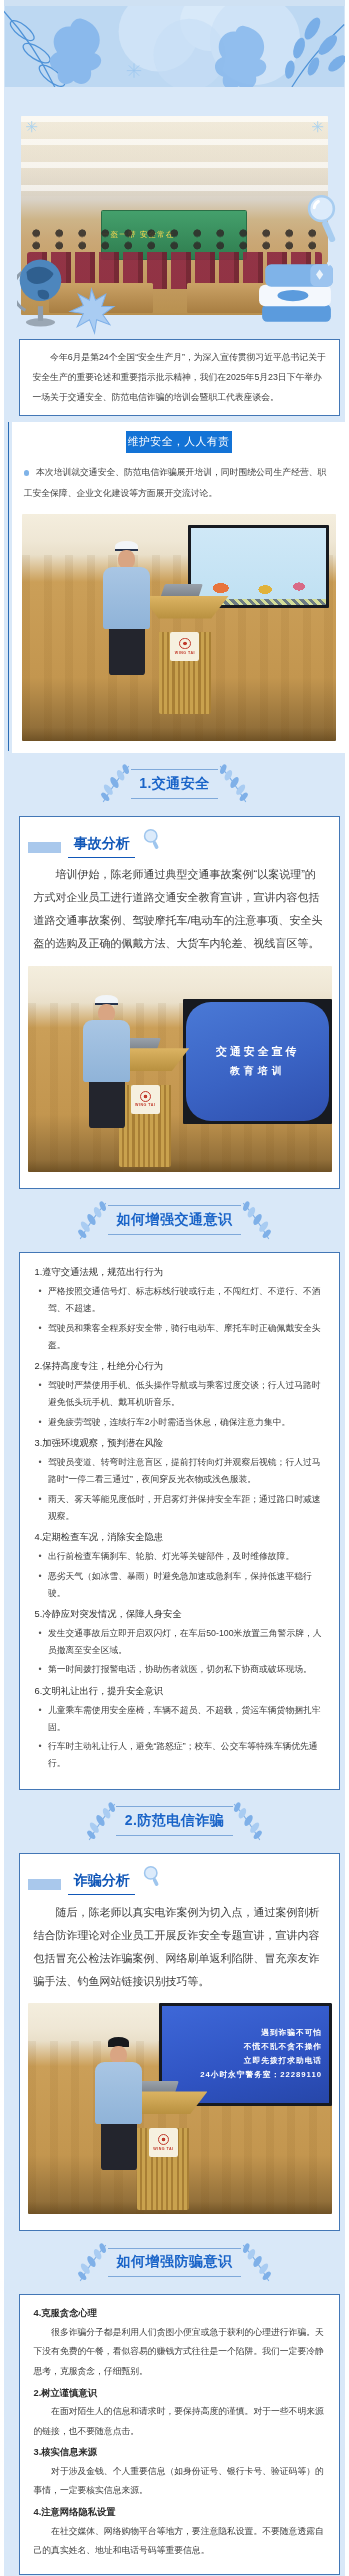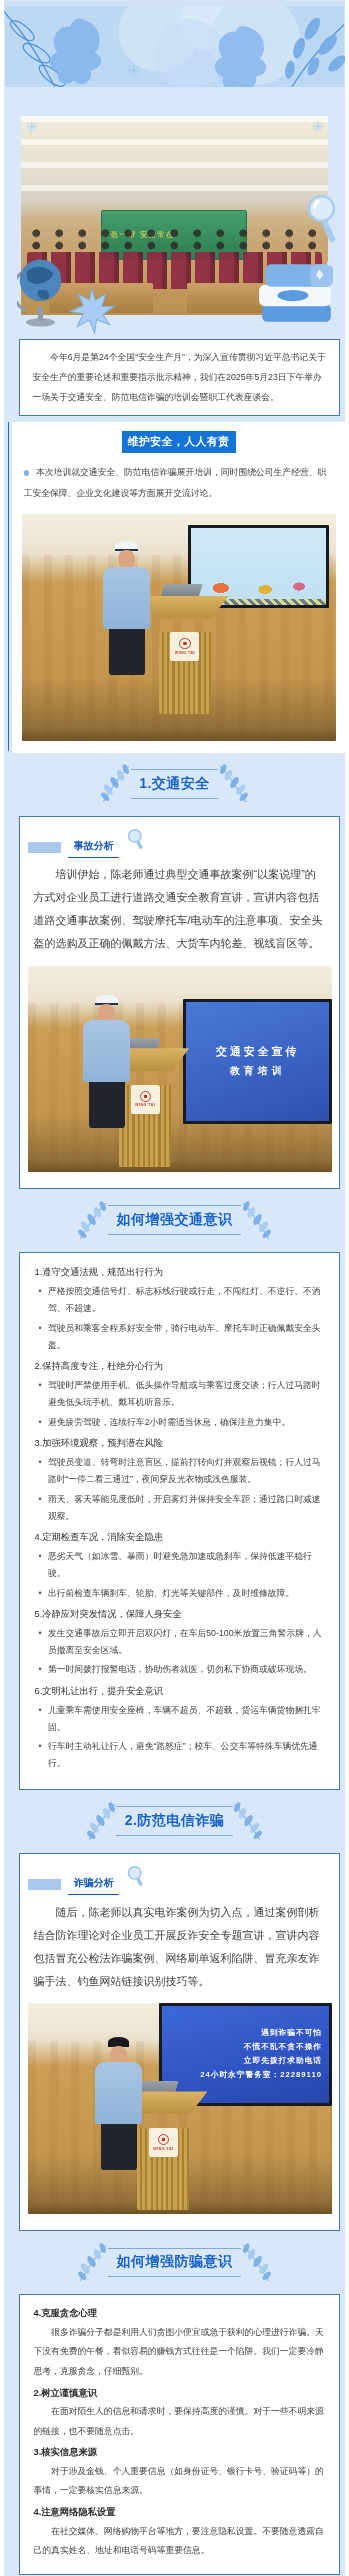--- a/index.html
+++ b/index.html
@@ -36,21 +36,21 @@
   .slide-cartoon{width:100%;height:100%;background:
     radial-gradient(13.4px 8.2px at 22% 78%,#e8743c 60%,rgba(0,0,0,0) 61%),
     radial-gradient(11.3px 7.2px at 55% 80%,#e0b23a 60%,rgba(0,0,0,0) 61%),
     radial-gradient(10.3px 6.7px at 80% 76%,#d86a86 60%,rgba(0,0,0,0) 61%),
     repeating-linear-gradient(45deg,rgba(40,40,40,.55) 0 3.1px,rgba(230,220,80,.55) 3.1px 6.2px) ,
     linear-gradient(#cfe8f7,#bfe0f2);
     background-size:auto,auto,auto,100% 6.2px,100% 100%;
     background-position:0 0,0 0,0 0,bottom left,0 0;background-repeat:no-repeat;}
   .scr3{top:16%;right:0;width:47%;height:58%;}
   .slide-blue{width:100%;height:100%;background:linear-gradient(160deg,#4a79d6 0%,#3a63c4 55%,#2e4fae 100%);
-    display:flex;flex-direction:column;justify-content:center;align-items:center;color:#fff;}
+    display:flex;flex-direction:column;justify-content:center;align-items:center;color:#fff;border-radius:25px;}
   .slide-blue .l1{font-size:10.8px;font-weight:bold;letter-spacing:3.1px;}
   .slide-blue .l2{font-size:9.8px;font-weight:bold;letter-spacing:4.1px;margin-top:5.2px;}
   .scr4{top:0;right:0;width:55%;height:46%;}
   .slide-fraud{width:100%;height:100%;background:linear-gradient(165deg,#3e68d8 0%,#2f53c2 60%,#2646a8 100%);
     display:flex;flex-direction:column;justify-content:center;align-items:flex-end;padding-right:7.2px;box-sizing:border-box;color:#fff;}
   .slide-fraud span{display:block;font-size:7.7px;font-weight:bold;letter-spacing:1px;line-height:14px;}
   .podium{position:absolute;}
   .pod-top{width:88px;height:23px;background:linear-gradient(#dcb463,#b8903f);
     clip-path:polygon(0 0,100% 0,80% 100%,20% 100%);}
   .pod-col{width:52px;height:82px;margin:0 auto;border-radius:0 0 2.1px 2.1px;
@@ -68,32 +68,32 @@
   .o-head{width:17.5px;height:18.5px;background:#d9a583;border-radius:45%;margin:-1px auto 0;}
   .o-shirt{width:47px;height:62px;background:linear-gradient(#a9c6e4,#8fb3d8);border-radius:9.3px 9.3px 3.1px 3.1px;margin:-2.1px auto 0;}
   .o-pants{width:36px;height:46px;background:#23252d;margin:0 auto;border-radius:0 0 3.1px 3.1px;}
   
   .card{margin:0 4.6px 0 15px;background:#fff;border:0.5px solid #4377b6;}
   .intro-card{margin-top:24px;padding:8.2px 12.4px;}
   .intro-card p{margin:0;font-size:8.8px;line-height:19.6px;text-indent:2em;}
   .card2-wrap{position:relative;margin-top:5.2px;}
   .v-accent{position:absolute;left:3.6px;top:0;bottom:2.1px;width:1px;background:#2a6cb5;}
   .card2{margin-left:8.2px;background:#fff;padding:7.2px 9.3px 12.4px;}
-  .blue-banner{width:114px;margin:2.1px auto 0;background:#1373d6;color:#fff;text-align:center;
-    font-size:10.8px;font-weight:bold;padding:4.1px 0;letter-spacing:0.5px;}
+  .blue-banner{width:106px;margin:2.1px auto 0;background:#1373d6;color:#fff;text-align:center;
+    font-size:10.8px;font-weight:normal;padding:4.1px 0;letter-spacing:0.5px;}
   .bullet-para{margin:9.3px 2.1px 0;font-size:8.8px;line-height:20.6px;}
   .b-dot{display:inline-block;width:5.2px;height:5.2px;border-radius:50%;background:#7fb3e8;margin-right:7.2px;vertical-align:middle;}
   .sec-hd{display:flex;justify-content:center;align-items:center;margin:10.3px 0 11.3px;gap:1px;}
   .hd-box{border-top:0.5px solid #7fa9da;border-bottom:0.5px solid #7fa9da;padding:4.6px 8.2px;
     color:#1a64c8;font-size:14px;font-weight:bold;letter-spacing:0.5px;white-space:nowrap;}
   .hd-leaf{line-height:0;margin:0 -2.1px;}
   .hd-leaf.r svg{transform:scaleX(-1);}
   .tag-row{display:flex;align-items:flex-end;gap:7.2px;margin:0 0 3.1px;}
   .tag-rect{width:33px;height:11.3px;background:#a9c8ec;margin-bottom:5.2px;}
-  .tag-text{font-size:10px;font-weight:bold;color:#1157b8;border-bottom:1.5px solid #1157b8;padding:0 5.2px 4.6px;font-family:Liberation Serif, serif;}
+  .tag-text{font-size:14px;font-weight:bold;color:#1157b8;border-bottom:1.5px solid #1157b8;padding:0 5.2px 4.6px;font-family:Liberation Serif, serif;}
   .tag-mag{margin-bottom:7.2px;line-height:0;}
   .body-card{padding:11.3px 8.2px 16.5px;}
   .body-card .para{margin:5.2px 5.2px 0;font-size:11px;line-height:23px;text-indent:2em;}
   .list-card{padding:12.4px 14.4px 14.4px;}
   .li-head{font-size:9.3px;font-weight:normal;color:#2c2c2c;margin:5.2px 0 2.1px;line-height:15.5px;}
   .li-head:first-child{margin-top:0;}
   .li{position:relative;margin:2.6px 0;padding-left:13.4px;font-size:8.8px;line-height:17px;}
   .li::before{content:"•";position:absolute;left:4.1px;color:#555;}
   .tips2-card{padding:11.3px 13.4px 13.4px;}
   .tips2-card .t-head{font-size:9.3px;font-weight:bold;color:#2c2c2c;margin:4.1px 0 1px;line-height:15.5px;}
@@ -317,22 +317,22 @@
     <div class="li-head">1.遵守交通法规，规范出行行为</div>
     <p class="li">严格按照交通信号灯、标志标线行驶或行走，不闯红灯、不逆行、不酒驾、不超速。</p>
     <p class="li">驾驶员和乘客全程系好安全带，骑行电动车、摩托车时正确佩戴安全头盔。</p>
     <div class="li-head">2.保持高度专注，杜绝分心行为</div>
     <p class="li">驾驶时严禁使用手机、低头操作导航或与乘客过度交谈；行人过马路时避免低头玩手机、戴耳机听音乐。</p>
     <p class="li">避免疲劳驾驶，连续行车2小时需适当休息，确保注意力集中。</p>
     <div class="li-head">3.加强环境观察，预判潜在风险</div>
     <p class="li">驾驶员变道、转弯时注意盲区，提前打转向灯并观察后视镜；行人过马路时“一停二看三通过”，夜间穿反光衣物或浅色服装。</p>
     <p class="li">雨天、雾天等能见度低时，开启雾灯并保持安全车距；通过路口时减速观察。</p>
     <div class="li-head">4.定期检查车况，消除安全隐患</div>
+    <p class="li">出行前检查车辆刹车、轮胎、灯光等关键部件，及时维修故障。</p>
     <p class="li">恶劣天气（如冰雪、暴雨）时避免急加速或急刹车，保持低速平稳行驶。</p>
-    <p class="li">出行前检查车辆刹车、轮胎、灯光等关键部件，及时维修故障。</p>
     <div class="li-head">5.冷静应对突发情况，保障人身安全</div>
     <p class="li">发生交通事故后立即开启双闪灯，在车后50-100米放置三角警示牌，人员撤离至安全区域。</p>
     <p class="li">第一时间拨打报警电话，协助伤者就医，切勿私下协商或破坏现场。</p>
     <div class="li-head">6.文明礼让出行，提升安全意识</div>
     <p class="li">儿童乘车需使用安全座椅，车辆不超员、不超载，货运车辆货物捆扎牢固。</p>
     <p class="li">行车时主动礼让行人，避免“路怒症”；校车、公交车等特殊车辆优先通行。</p>
   </div>
 
   <div class="sec-hd">
     <span class="hd-leaf"><svg width="32" height="41" viewBox="0 0 62 80">

